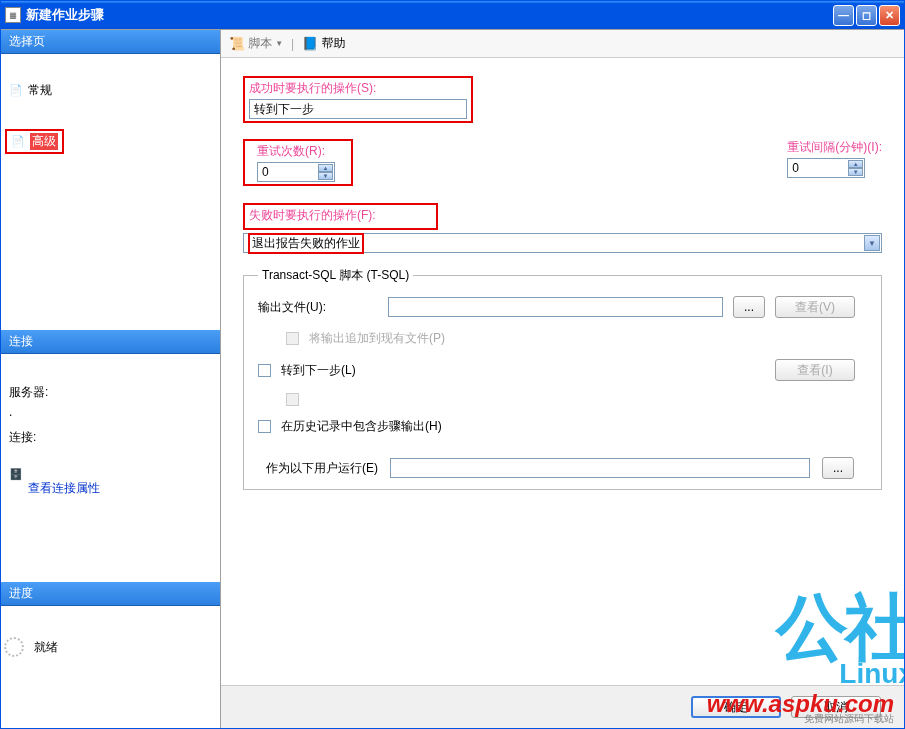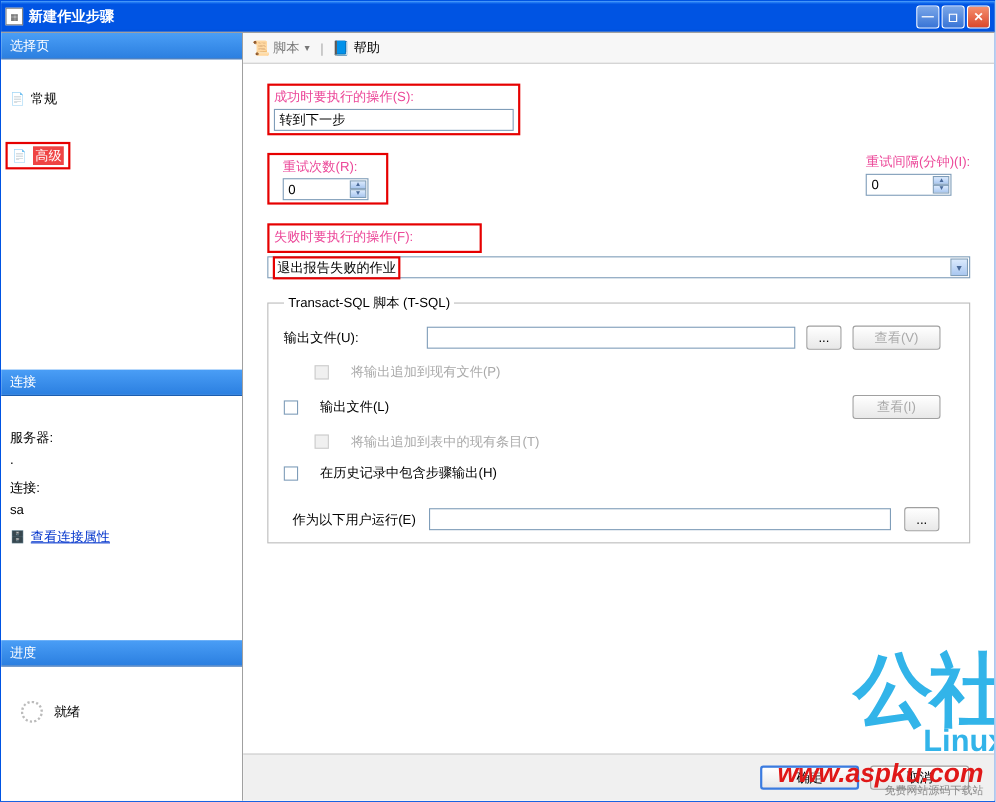--- a/index.html
+++ b/index.html
@@ -17,22 +17,22 @@
 .section-header { background: linear-gradient(to bottom, #4a9ef6, #2b7fe0); color: #fff; font-size: 12px; padding: 3px 8px; border-bottom: 1px solid #1a5db0; }
 .sb-item { display: flex; align-items: center; padding: 3px 8px; gap: 5px; cursor: pointer; }
 .sb-item.selected { background: #fff; }
 .sb-icon { width: 14px; height: 14px; display: inline-flex; align-items: center; justify-content: center; font-size: 11px; }
 .sb-item .highlight { background: #ef4444; color: #fff; padding: 0 2px; }
 .redbox { border: 2px solid #e60000; padding: 1px 2px; display:inline-block;}
 .sidebar-fill { flex: 1; }
 .sb-block { padding: 5px 8px; font-size: 12px; }
 .sb-label { color: #000; margin-bottom: 4px; }
 .sb-val { color: #000; margin-bottom: 10px; }
-.link { color: #0033cc; text-decoration: underline; cursor: pointer; }
-.progress-row { display: flex; align-items: center; gap: 10px; padding: 6px 18px; }
+.link { color: #0033cc; cursor: pointer; margin-top: 28px; }
+.progress-row { display: flex; align-items: center; gap: 10px; padding: 6px 3px; }
 .spinner { width: 20px; height: 20px; border: 2px dotted #bbb; border-radius: 50%; }
 .main { flex: 1; display: flex; flex-direction: column; background: #fff; position:relative; overflow:hidden;}
 .toolbar { height: 28px; display: flex; align-items: center; padding: 4px 8px; gap: 6px; border-bottom: 1px solid #ccc; background:#f7f7f7;}
 .tb-item { display: flex; align-items: center; gap: 3px; color: #777; font-size: 12px; cursor:pointer;}
 .tb-item.enabled { color: #000; }
 .tb-sep { color: #aaa; margin: 0 2px; }
 .tb-icon { font-size: 13px; }
 .content { flex: 1; padding: 18px 22px 8px 22px; position:relative; overflow:hidden;}
 .form-group { margin-bottom: 14px; position: relative; }
 .label { display: block; margin-bottom: 2px; color: #ec4899; }
@@ -44,21 +44,21 @@
 .spin-btns { position: absolute; right: 1px; top: 1px; width: 15px; height: 16px; display:flex; flex-direction:column;}
 .spin-btn { flex:1; background: linear-gradient(to bottom,#dbeafd,#a9c7f0); border:1px solid #7f9db9; font-size:6px; display:flex; align-items:center; justify-content:center; color:#4a6a99;}
 fieldset { border: 1px solid #bbb; padding: 12px 26px 10px 14px; margin-top: 4px; }
 legend { padding: 0 4px; color: #000; font-size: 12px; }
 .frow { display: flex; align-items: center; gap: 10px; margin-bottom: 12px; }
 .flabel { width: 120px; }
 .textinput { flex: 1; height: 20px; border: 1px solid #7f9db9; background: #fff; padding: 0 4px; }
 .btn { min-width: 80px; height: 22px; border: 1px solid #a0a0a0; background: linear-gradient(to bottom,#fff,#e8e8e8); border-radius: 3px; font-size: 12px; cursor: pointer; display:inline-flex; align-items:center; justify-content:center; padding: 0 10px;}
 .btn.disabled { color: #aaa; cursor: default; }
 .btn.small { min-width: 32px; padding:0 6px;}
-.chk-row { display: flex; align-items: center; gap: 20px; margin-bottom: 12px; margin-left: 0px; }
+.chk-row { display: flex; align-items: center; gap: 10px; margin-bottom: 12px; margin-left: 0px; }
 .chk-row.indent { margin-left: 28px; }
 .chk-row.disabled { color: #aaa; }
 .chk { width: 13px; height: 13px; border: 1px solid #7f9db9; background: #fff; }
 .chk.disabled { background: #f0f0f0; border-color:#ccc;}
 .run-as { display: flex; align-items: center; gap: 12px; margin-top: 22px; margin-left: 8px;}
 .run-as .textinput { max-width: 420px; }
 .bottom-bar { border-top: 1px solid #ccc; padding: 10px 23px; display: flex; justify-content: flex-end; gap: 10px; background:#f0f0f0;}
 .watermark { position: absolute; right: -10px; bottom: -5px; pointer-events: none; opacity: 0.95; font-weight: bold;}
 .wm1 { color: #27b0e8; font-size: 72px; font-family: Arial; letter-spacing: -3px;}
 .wm2 { color: #27b0e8; font-size: 28px; font-family: Arial; margin-top:-18px; text-align:right;}
@@ -97,21 +97,20 @@
         </span>
       </div>
 
       <div class="sidebar-fill"></div>
 
       <div class="section-header">连接</div>
       <div class="sb-block">
         <div class="sb-label">服务器:</div>
         <div class="sb-val">.</div>
         <div class="sb-label">连接:</div>
-        <div class="sb-val">sa</div>
         <div style="display:flex; align-items:center; gap:5px; margin-top:6px;">
           <span class="sb-icon">🗄️</span>
           <span class="link">查看连接属性</span>
         </div>
       </div>
       <div style="height:30px;"></div>
       <div class="section-header">进度</div>
       <div class="progress-row">
         <div class="spinner"></div>
         <span>就绪</span>
@@ -195,27 +194,26 @@
             <button class="btn disabled">查看(V)</button>
           </div>
           <div class="chk-row indent disabled">
             <div class="chk disabled"></div>
             <span>将输出追加到现有文件(P)</span>
           </div>
 
           <div class="view-row">
             <div class="chk-row" style="margin-bottom:0;">
               <div class="chk"></div>
-              <span>输出文件(L)</span>
+              <span>转到下一步(L)</span>
             </div>
             <button class="btn disabled">查看(I)</button>
           </div>
           <div class="chk-row indent disabled">
             <div class="chk disabled"></div>
-            <span>将输出追加到表中的现有条目(T)</span>
           </div>
 
           <div class="chk-row">
             <div class="chk"></div>
             <span>在历史记录中包含步骤输出(H)</span>
           </div>
 
           <div class="run-as">
             <span>作为以下用户运行(E)</span>
             <div class="textinput"></div>

